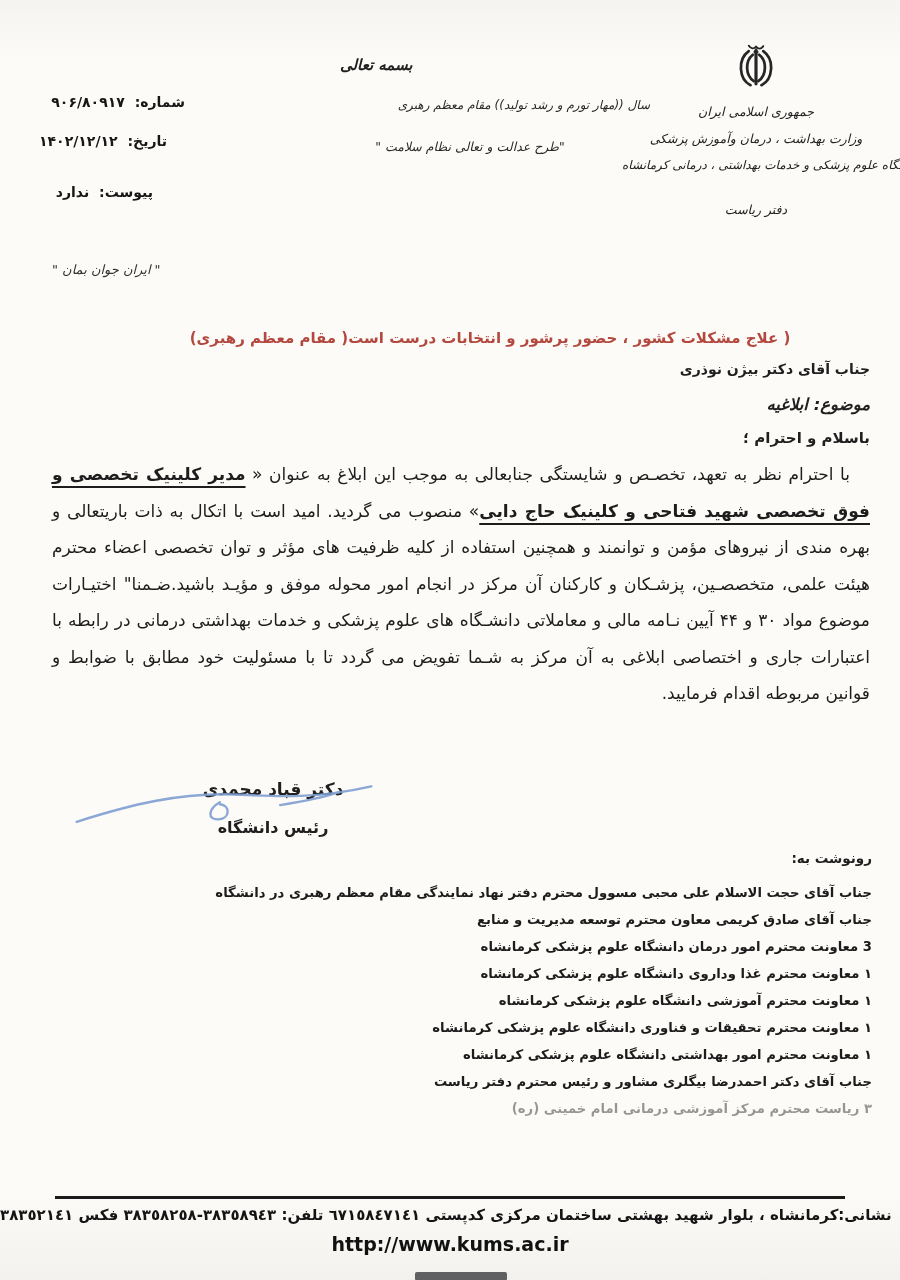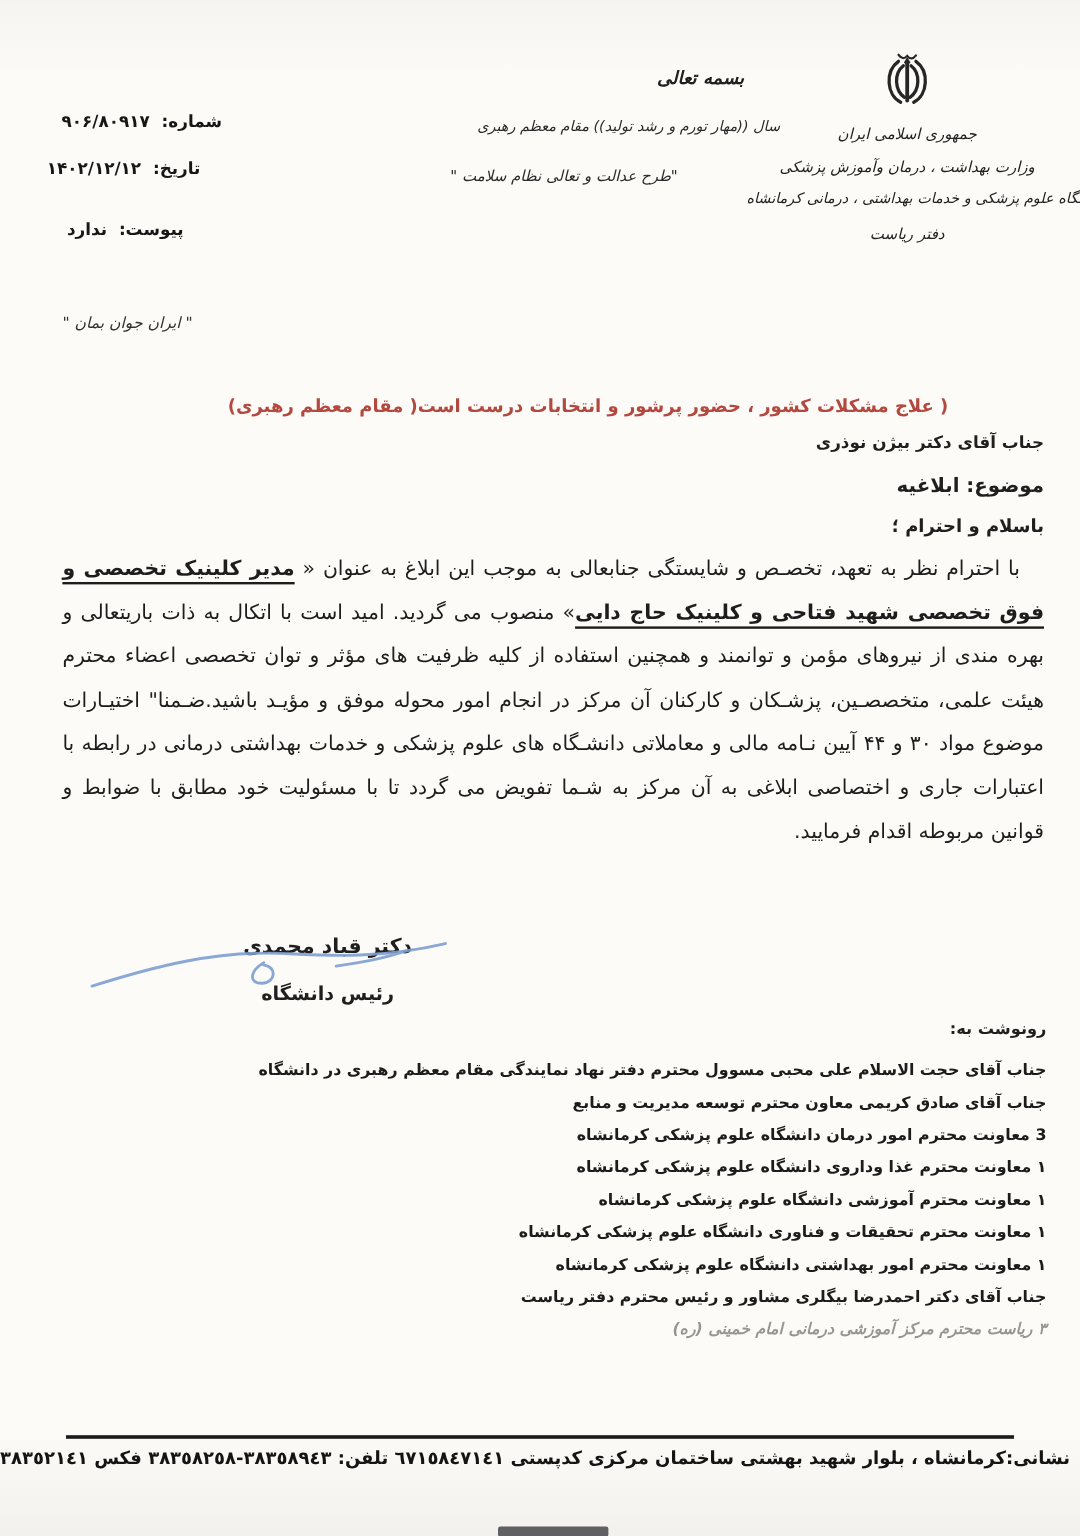--- a/index.html
+++ b/index.html
@@ -15,49 +15,49 @@
 
   
   .meta-line { font-size:14px; font-weight:bold; color:#161616; direction:rtl; white-space:nowrap; }
   .meta-line .val { margin-right:5px; }
 
   
   .org-block { right:10px; top:42px; width:268px; text-align:center; }
   .emblem { display:block; margin:0 auto 6px auto; width:46px; height:50px; }
   .org-line { font-style:italic; font-size:12.5px; color:#222; line-height:27px; white-space:nowrap; font-family:"DejaVu Sans", sans-serif; }
   .org-line.small { font-size:12px; }
-  .org-line.office { margin-top:2px; }
+  .org-line.office { margin-top:17px; }
 
   
-  .besmellah { top:56px; left:340px; width:280px; text-align:right; font-style:italic; font-weight:bold; font-size:15px; color:#202020; }
+  .besmellah { top:56px; left:340px; width:280px; text-align:left; font-style:italic; font-weight:bold; font-size:15px; color:#202020; }
   .year-slogan { top:98px; left:290px; width:360px; text-align:right; font-style:italic; font-size:12px; color:#2a2a2a; white-space:nowrap; }
   .health-plan { top:139px; left:320px; width:300px; text-align:center; font-style:italic; font-size:12.5px; color:#2a2a2a; white-space:nowrap; }
   .youth-slogan { top:262px; left:52px; font-style:italic; font-size:13px; color:#333; }
 
   .leader-quote { top:329px; left:0; width:100%; text-align:center; direction:rtl; font-weight:bold; font-size:15px; color:#b3483e;margin-left:40px; }
 
   .recipient  { top:361px; right:30px; font-weight:bold; font-size:14px; direction:rtl; }
-  .subject    { top:395px; right:30px; font-weight:bold; font-size:16.5px; direction:rtl; }
+  .subject    { top:395px; right:30px; font-weight:bold; font-style:italic; font-size:16.5px; direction:rtl; }
   .salutation { top:429px; right:30px; font-weight:bold; font-size:15px; direction:rtl; }
 
   .body-par {
     top:456px; right:30px; left:52px;
     direction:rtl; text-align:justify; text-align-last:right;
     font-size:17px; line-height:36.5px; color:#1d1d1d; text-indent:20px;
   }
   .appointment { font-weight:bold; text-decoration:underline; text-underline-offset:6px; text-decoration-thickness:1.6px; }
 
   .signer-name { top:779px; left:188px; width:170px; text-align:center; font-weight:bold; font-size:17px; direction:rtl; }
   .signature-svg { top:782px; left:70px; width:310px; height:46px; transform:rotate(-3deg); }
   .signer-title { top:818px; left:206px; width:134px; text-align:center; font-weight:bold; font-size:16px; direction:rtl; }
 
   .cc-label { top:850px; right:28px; font-weight:bold; font-size:13.5px; direction:rtl; }
   .cc-list  { top:879px; right:28px; direction:rtl; text-align:right; }
   .cc-item  { font-size:13.2px; font-weight:bold; color:#1c1c1c; line-height:27px; white-space:nowrap; }
-  .cc-item.faded { opacity:.45; filter:blur(.4px);font-style:italic; }
+  .cc-item.faded { opacity:.45; filter:blur(.4px); }
 
   .footer-rule { top:1196px; left:55px; right:55px; height:3px; background:#1b1b1b; }
   .footer-address { top:1206px; left:0; width:100%; text-align:left; direction:rtl; font-weight:bold; font-size:15px; color:#141414; }
   .footer-url { top:1233px; left:0; width:100%; text-align:center; font-weight:bold; font-size:19px; color:#111; font-family:"DejaVu Sans", sans-serif; }
   .scan-smudge { top:1272px; left:415px; width:92px; height:9px; background:#47464a; border-radius:2px; opacity:.85; filter:blur(.5px); }
 </style>
 </head>
 <body>
 
 <div class="page">
@@ -124,15 +124,16 @@
     <div class="cc-item">۱ معاونت محترم غذا وداروی دانشگاه علوم پزشکی کرمانشاه</div>
     <div class="cc-item">۱ معاونت محترم آموزشی دانشگاه علوم پزشکی کرمانشاه</div>
     <div class="cc-item">۱ معاونت محترم تحقیقات و فناوری دانشگاه علوم پزشکی کرمانشاه</div>
     <div class="cc-item">۱ معاونت محترم امور بهداشتی دانشگاه علوم پزشکی کرمانشاه</div>
     <div class="cc-item">جناب آقای دکتر احمدرضا بیگلری مشاور و رئیس محترم دفتر ریاست</div>
     <div class="cc-item faded">۳ ریاست محترم مرکز آموزشی درمانی امام خمینی (ره)</div>
   </div>
 
   <div class="abs footer-rule"></div>
   <div class="abs footer-address">نشانی:کرمانشاه ، بلوار شهید بهشتی  ساختمان مرکزی کدپستی ٦٧١٥٨٤٧١٤١ تلفن: ٣٨٣٥٨٩٤٣-٣٨٣٥٨٢٥٨ فکس   ٣٨٣٥٢١٤١</div>
+  <div class="abs footer-url">http://www.kums.ac.ir</div>
   <div class="abs scan-smudge"></div>
 
 </div>
 
 </body></html>

